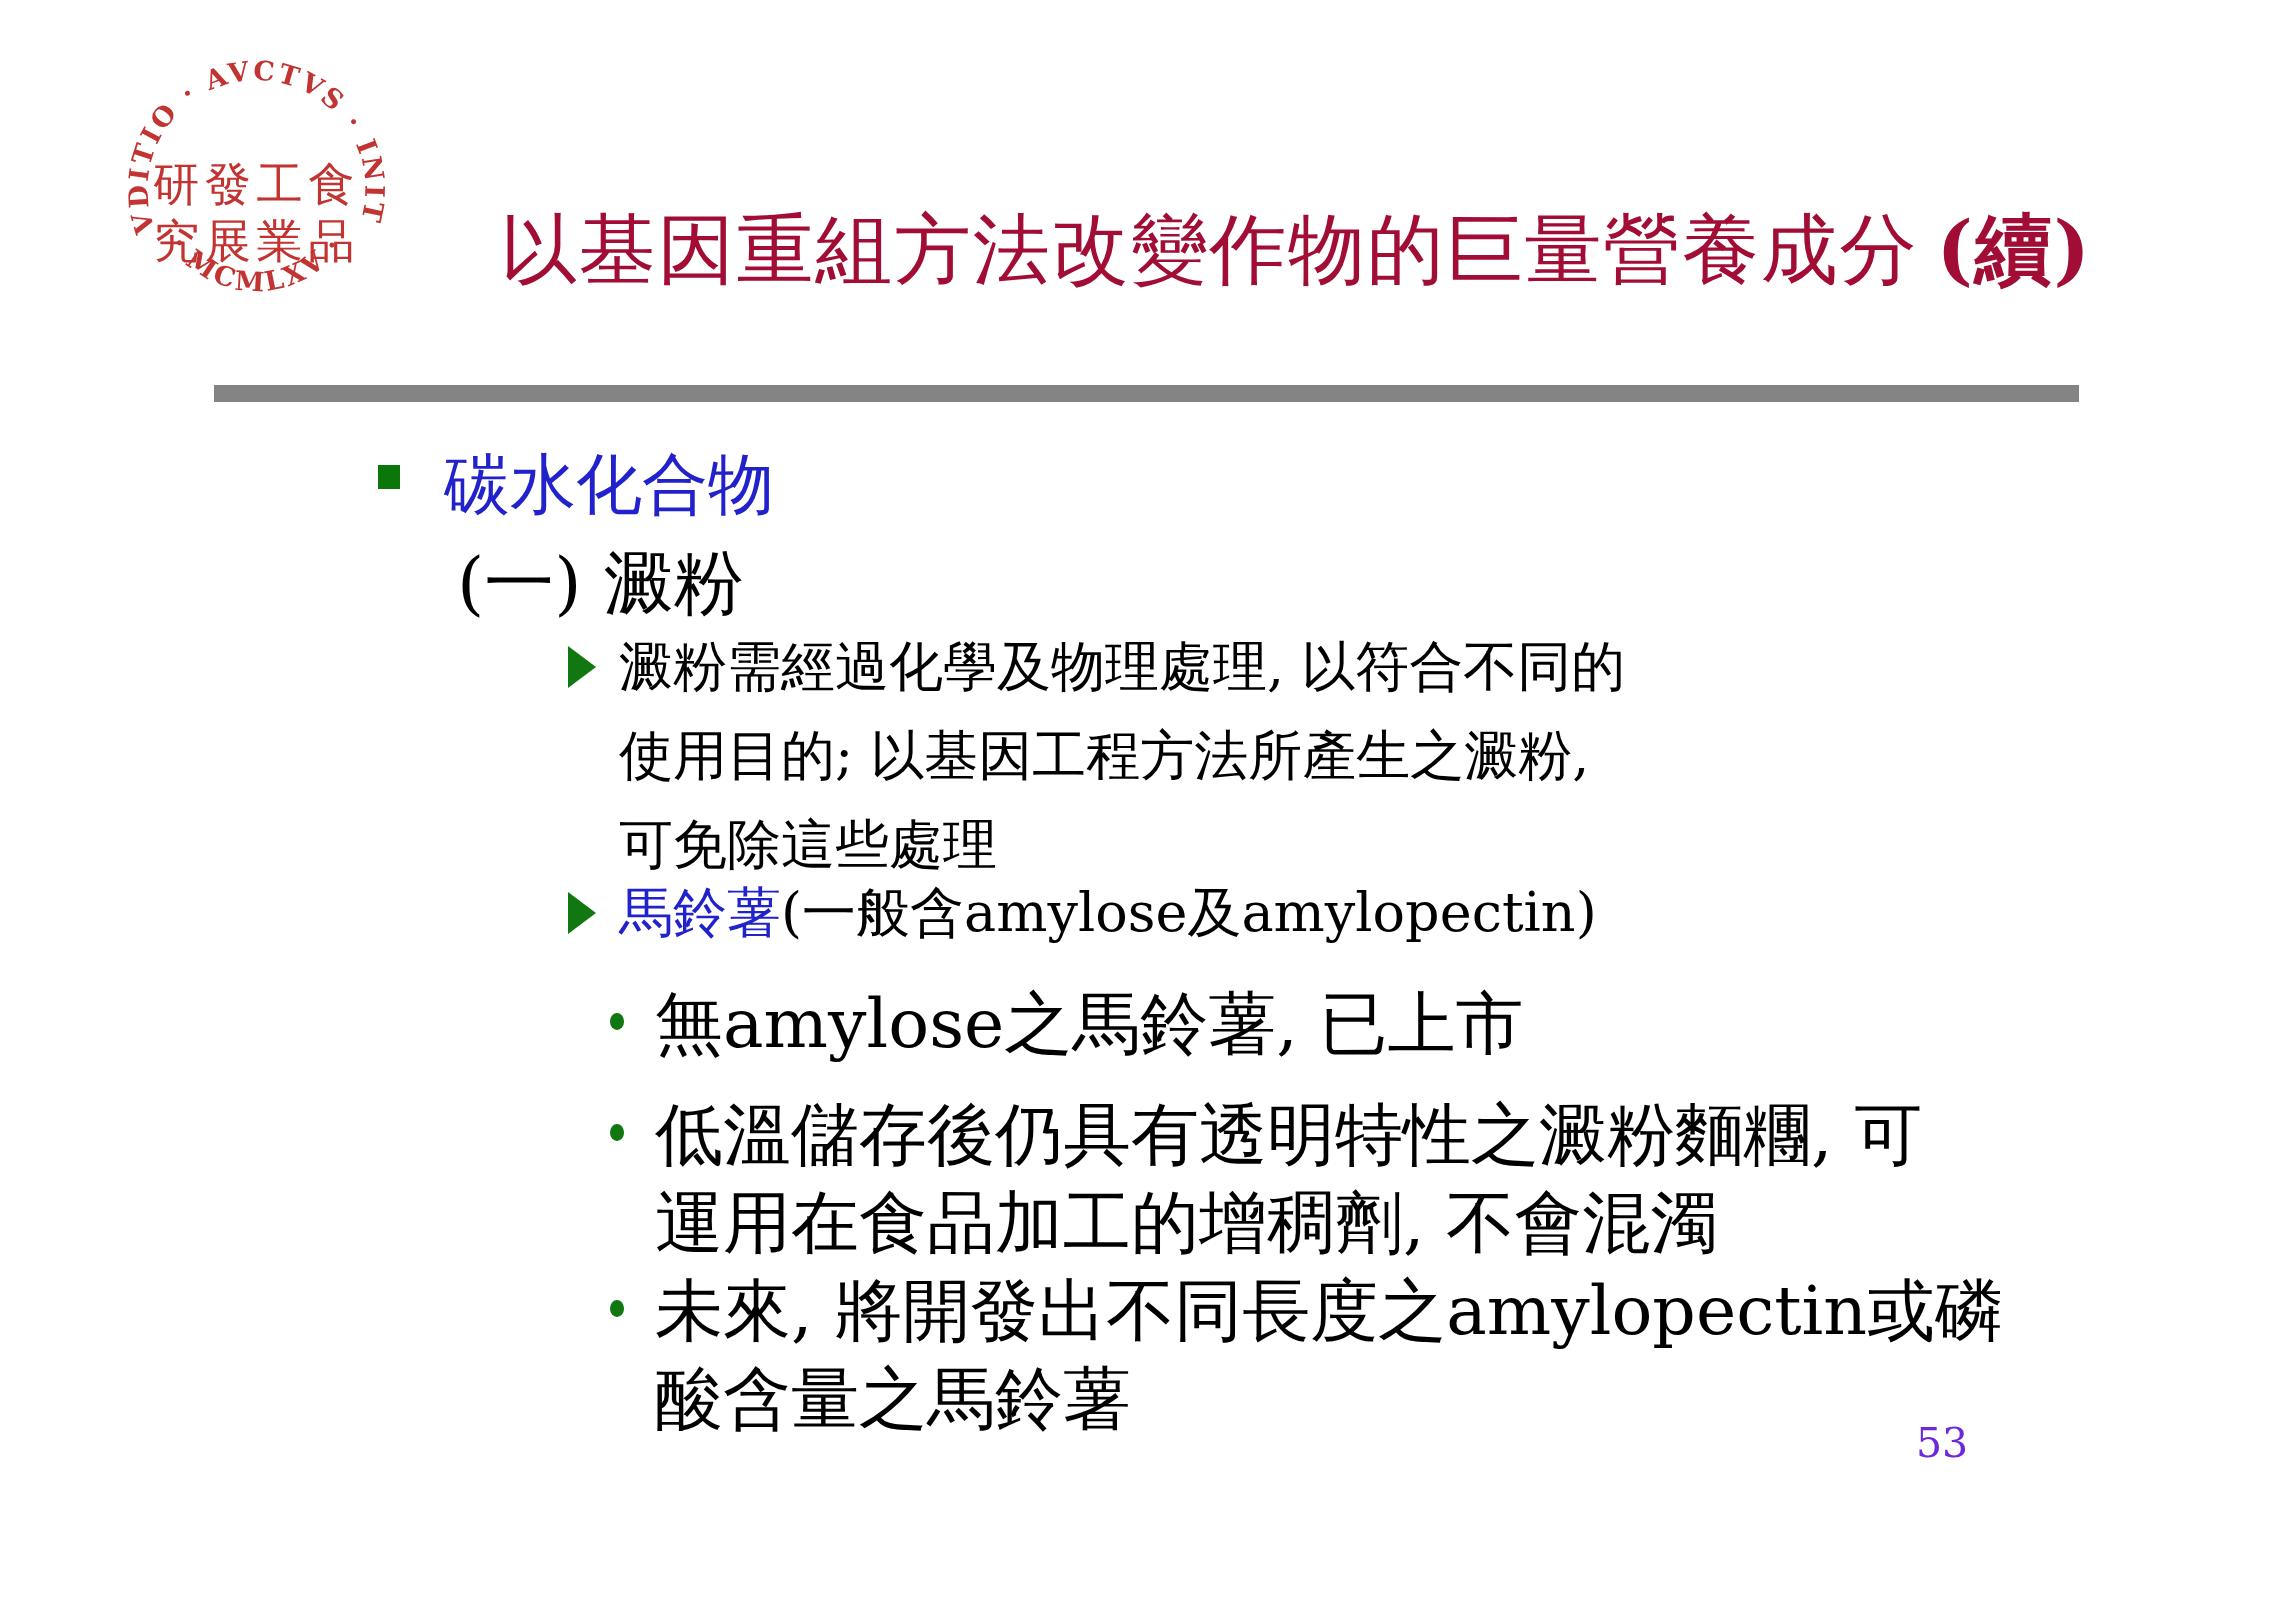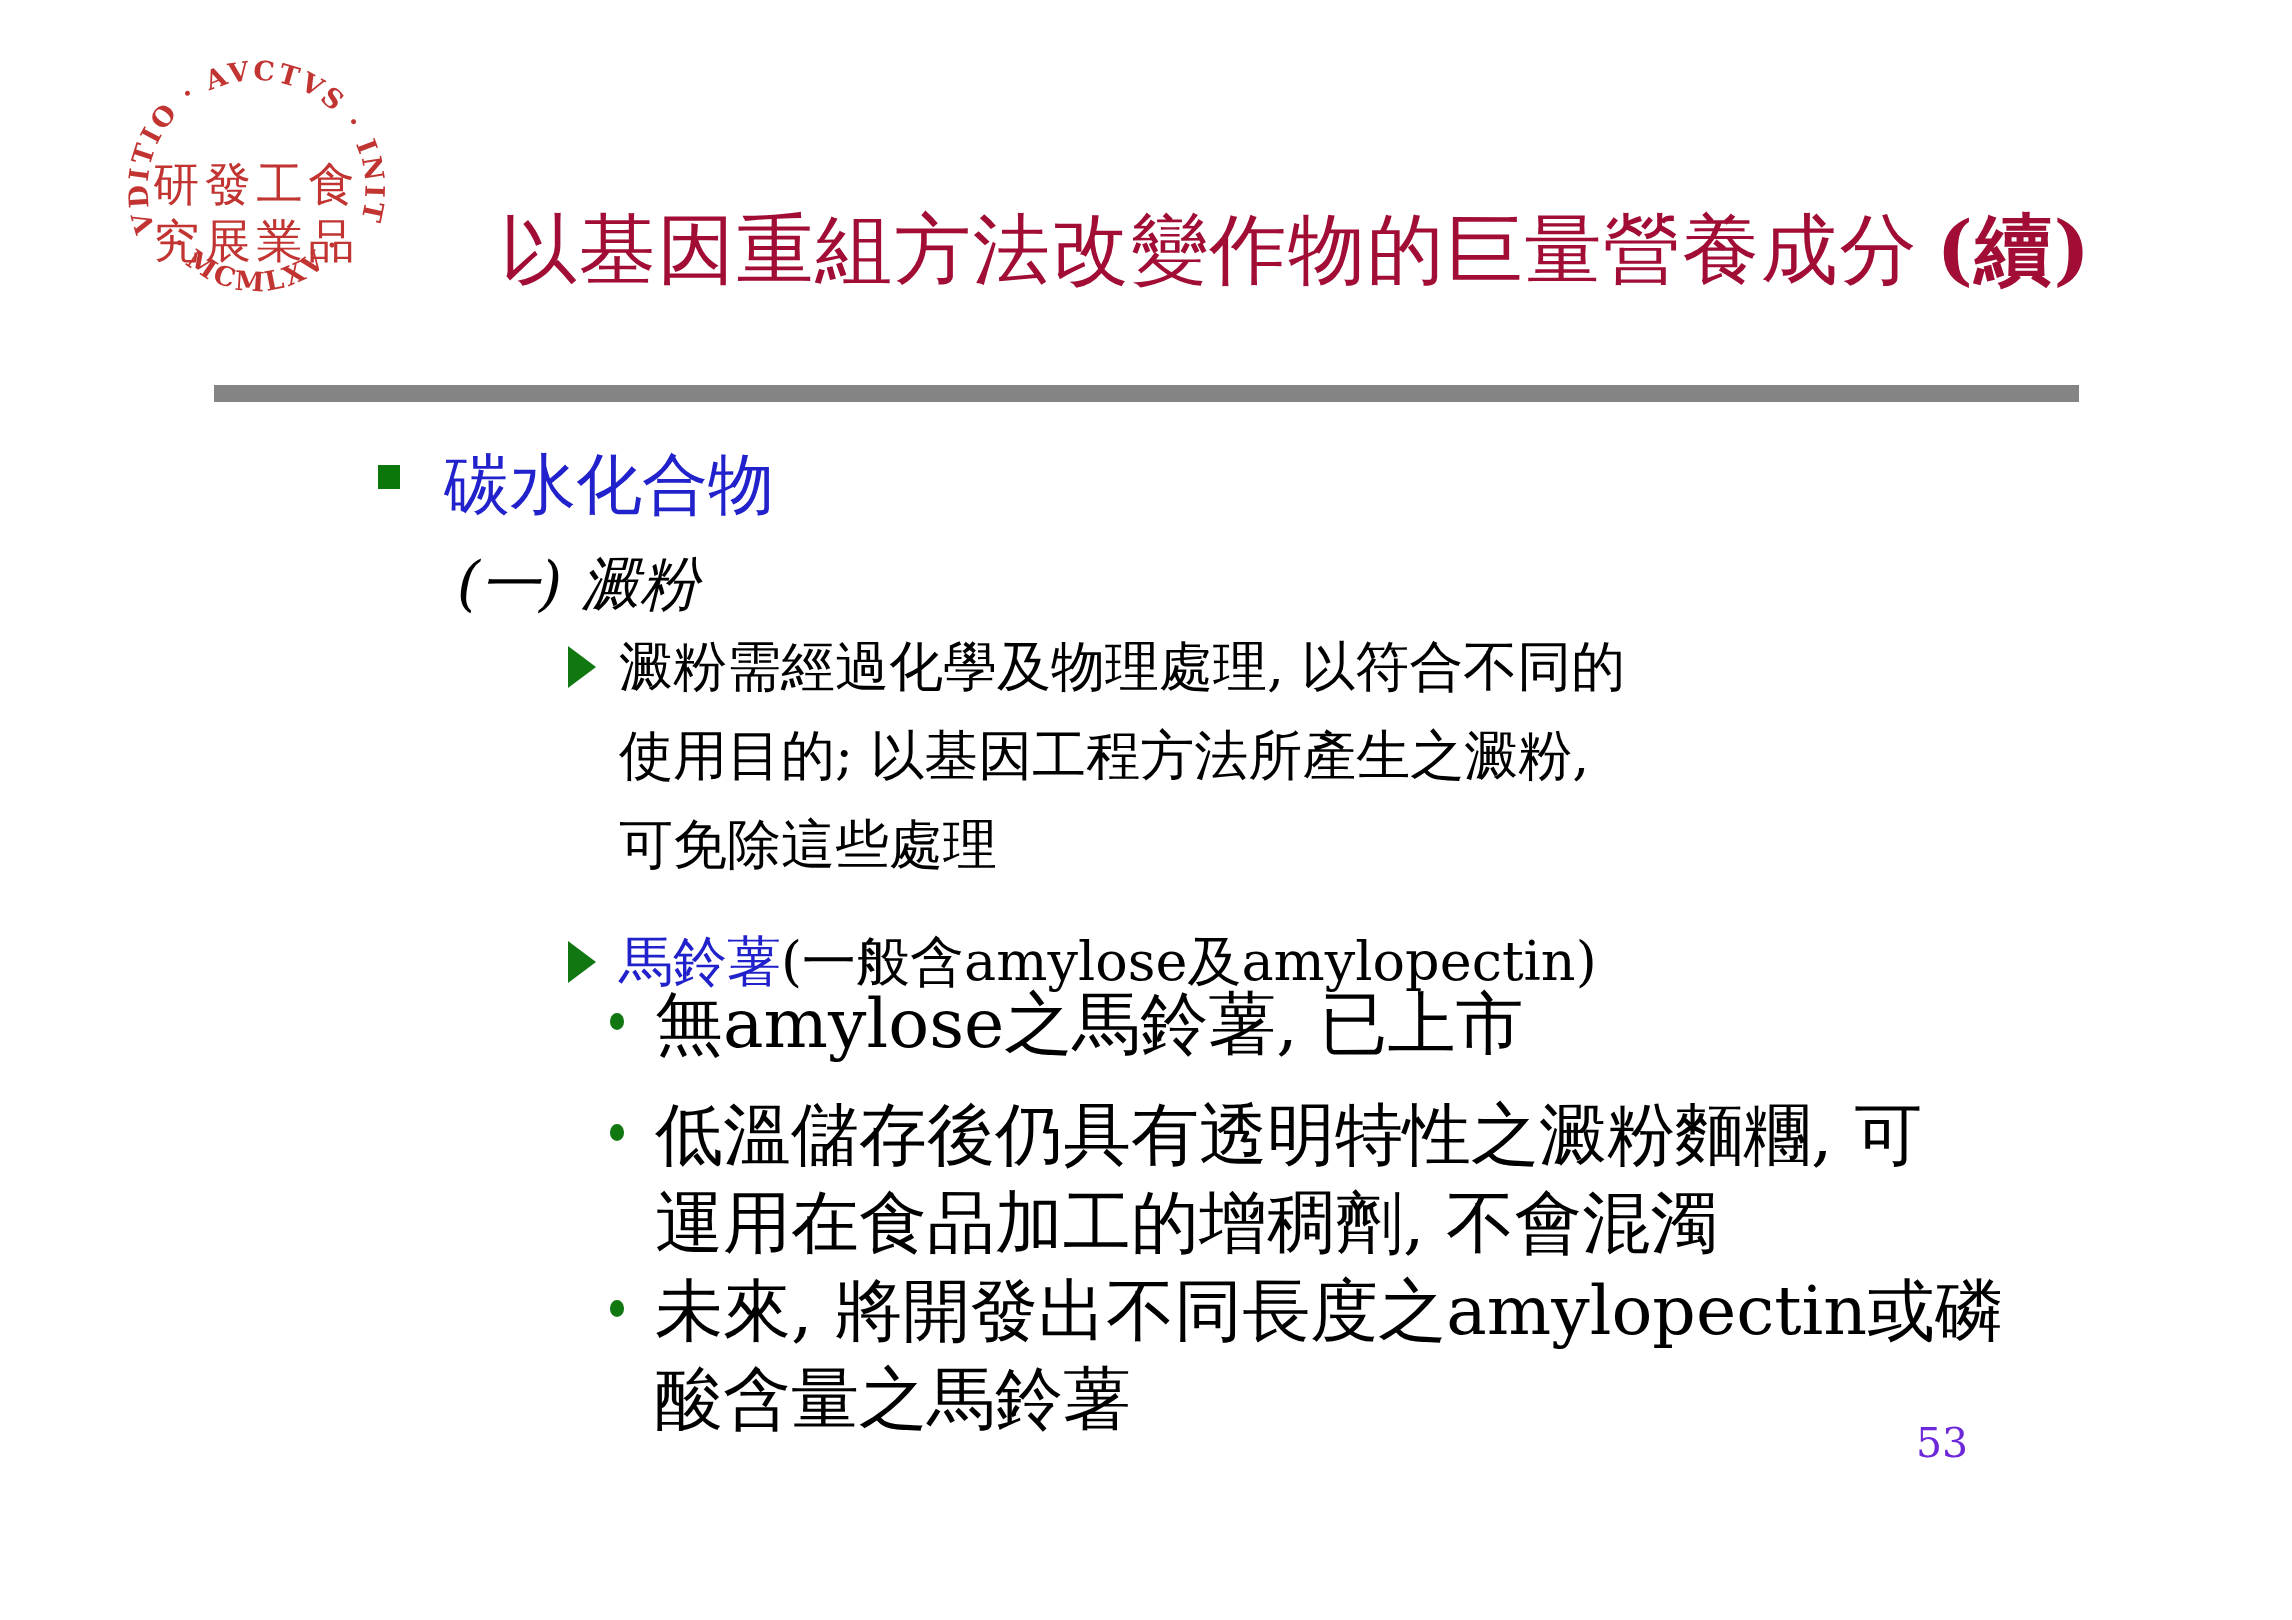--- a/index.html
+++ b/index.html
@@ -34,37 +34,37 @@
     background:#0B770B;
   }
   .l1-text {
     position:absolute; left:66px; top:0;
     font-size:66px; line-height:96px; color:#2222CC; white-space:nowrap;
   }
 
   
   .num-heading {
     position:absolute; left:457px; top:538px;
-    font-size:59px; line-height:91px; color:#000; white-space:nowrap;font-style:italic;
+    font-size:70px; line-height:91px; color:#000; white-space:nowrap;
   }
 
   
   .arrow-item {
     position:absolute; left:619px;
     font-size:54px; line-height:89px; color:#000;
   }
   .arrow-item .line { white-space:nowrap; }
   .arrow-marker {
     position:absolute; left:-51px; top:24px; width:0; height:0;
     border-top:21.4px solid transparent;
     border-bottom:21.4px solid transparent;
     border-left:28px solid #117711;
   }
   #arrow-item-1 { top:622px; }
-  #arrow-item-2 { top:917px; }
+  #arrow-item-2 { top:868px; }
   .prefix-blue { color:#2222CC; }
 
   
   .dot-item {
     position:absolute; left:655px;
     font-size:68px; line-height:88px; color:#000;
   }
   .dot-item .line { white-space:nowrap; }
   .dot-marker {
     position:absolute; left:-45px; top:33px; width:14.3px; height:17px;

